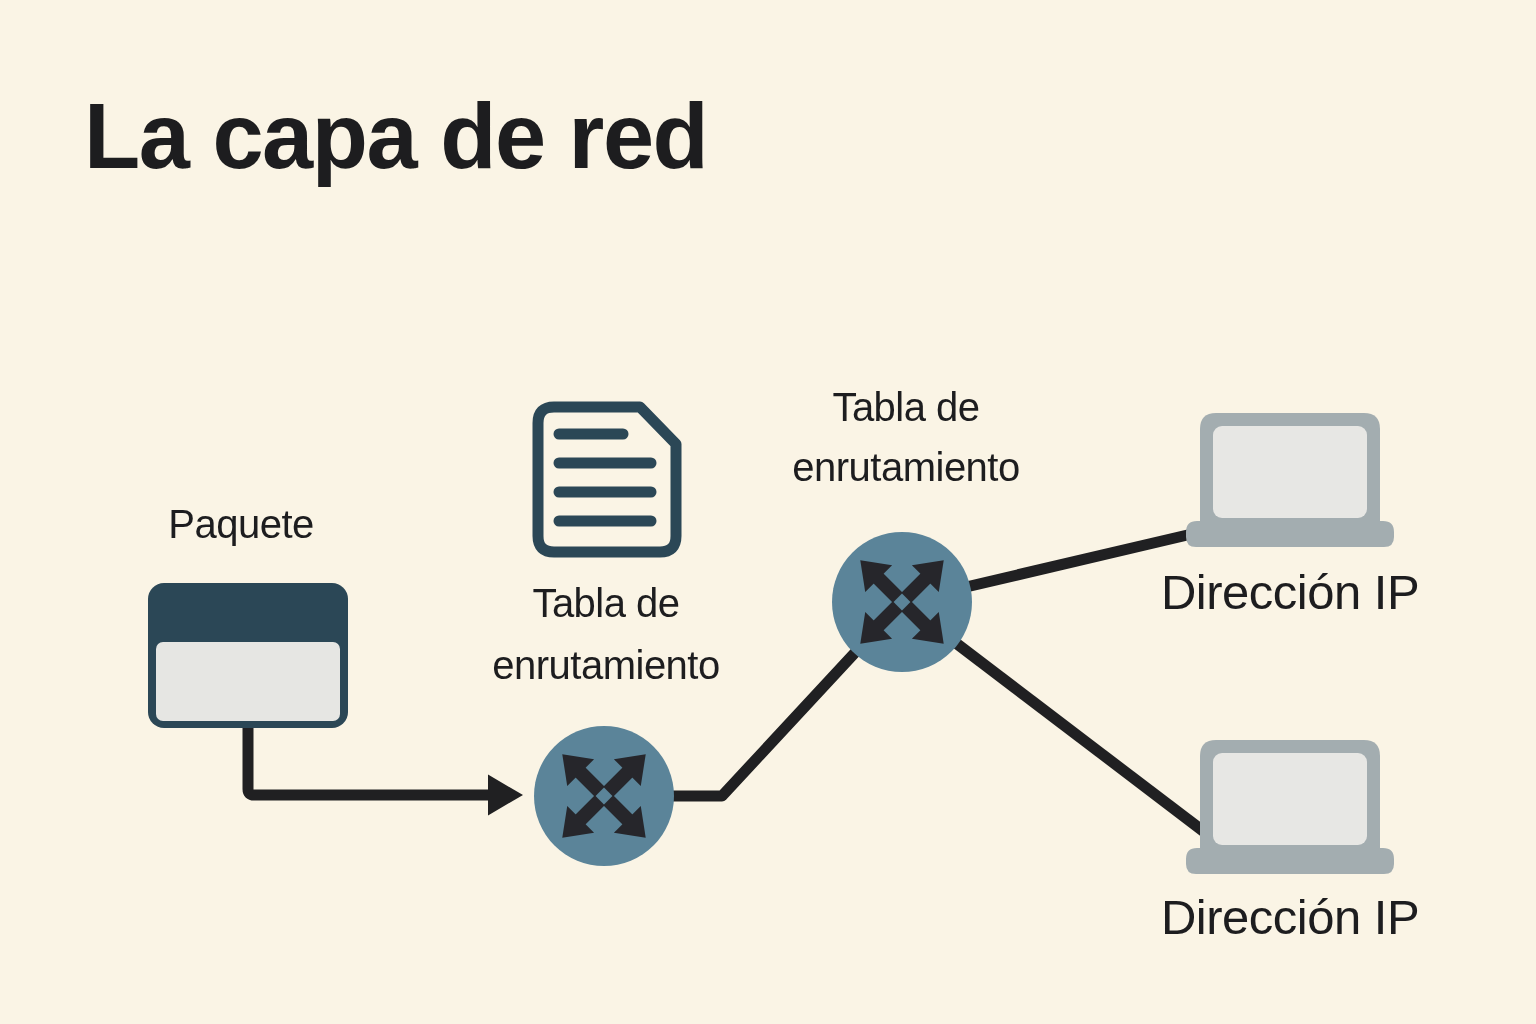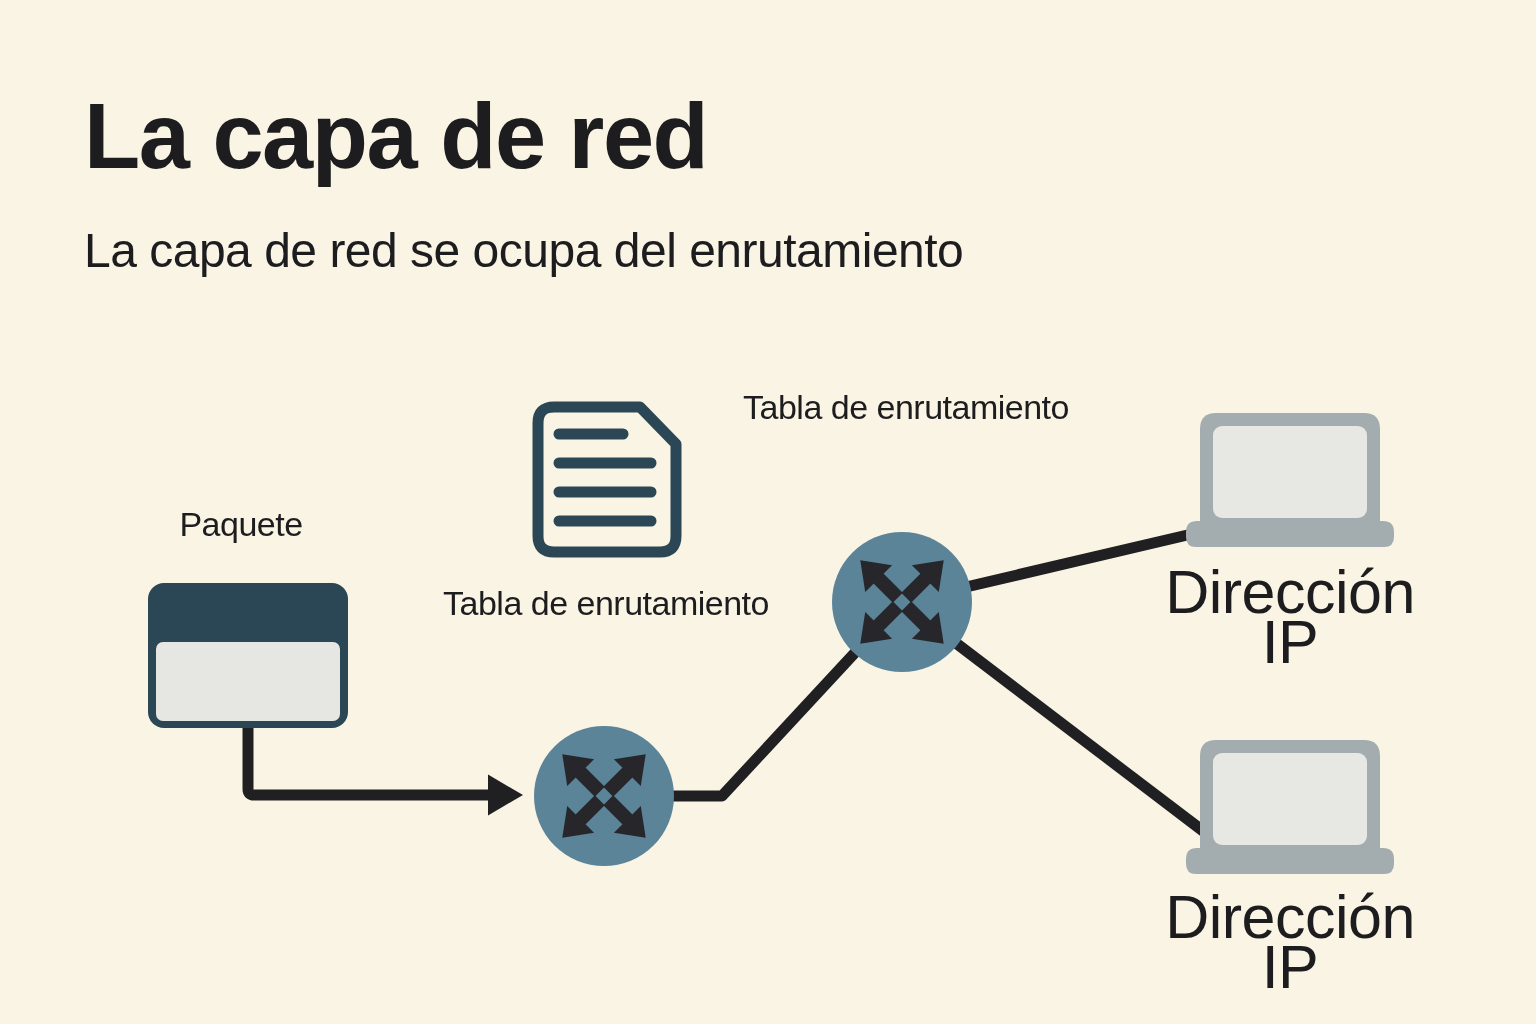--- a/index.html
+++ b/index.html
@@ -23,26 +23,26 @@
     font-size:92px;font-weight:700;letter-spacing:-1.5px;
     line-height:1;white-space:nowrap;
   }
   .subtitle{
     left:84px;top:220px;
     font-size:48px;font-weight:400;letter-spacing:-0.5px;
     line-height:62px;white-space:nowrap;
   }
   .lbl{
     text-align:center;
-    font-size:34px;letter-spacing:-0.5px;line-height:62px;
+    font-size:40px;letter-spacing:-0.5px;line-height:62px;
   }
   .lbl-paquete{left:91px;top:499px;width:300px;line-height:50px;}
   .lbl-tabla-mid{left:436px;top:572px;width:340px;}
   .lbl-tabla-top{left:736px;top:377px;width:340px;line-height:60px;}
-  .lbl-ip{font-size:61px;line-height:50px;width:300px;}
+  .lbl-ip{font-size:49px;line-height:50px;width:300px;}
   .lbl-ip-top{left:1140px;top:567px;}
   .lbl-ip-bottom{left:1140px;top:892px;}
   svg.diagram{left:0;top:0;}
   .wire{stroke:var(--line);stroke-width:11;fill:none;}
   .wire-head{fill:var(--line);stroke:none;}
   .teal-fill{fill:var(--teal-dark);}
   .teal-stroke{stroke:var(--teal-dark);stroke-width:11;fill:none;}
   .packet-body{fill:var(--packet-body);}
   .router-body{fill:var(--router-fill);}
   .router-arrow{fill:var(--router-arrow);}
@@ -130,21 +130,20 @@
   <g transform="translate(0,327)">
     <path class="laptop-frame" d="M1216 413 H1364 Q1380 413 1380 429 V531 H1200 V429 Q1200 413 1216 413 Z"></path>
     <rect class="laptop-screen" x="1213" y="426" width="154" height="92" rx="9"></rect>
     <path class="laptop-frame" d="M1197 521 Q1186 521 1186 532 V537 Q1186 547 1196 547 H1384 Q1394 547 1394 537 V532 Q1394 521 1383 521 H1366 V529 H1214 V521 Z"></path>
   </g>
 </svg>
 
 <h1 class="abs title">La capa de red</h1>
 
 <div class="abs subtitle">
-  <div>La capa de red se ocupa del enrutamiento</div>
 </div>
 
 <div class="abs lbl lbl-paquete">Paquete</div>
 
 <div class="abs lbl lbl-tabla-mid">Tabla de enrutamiento</div>
 
 <div class="abs lbl lbl-tabla-top">Tabla de enrutamiento</div>
 
 <div class="abs lbl lbl-ip lbl-ip-top">Dirección IP</div>
 

